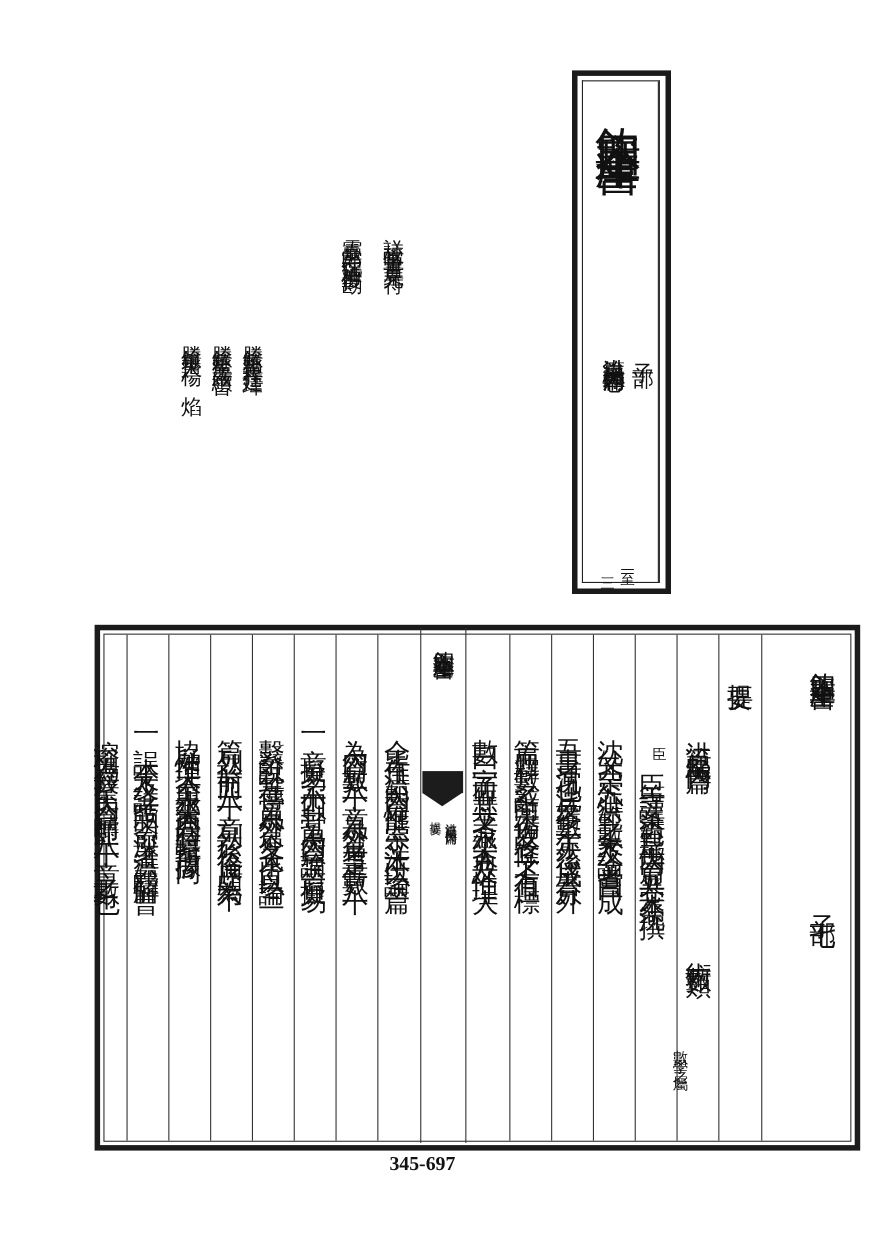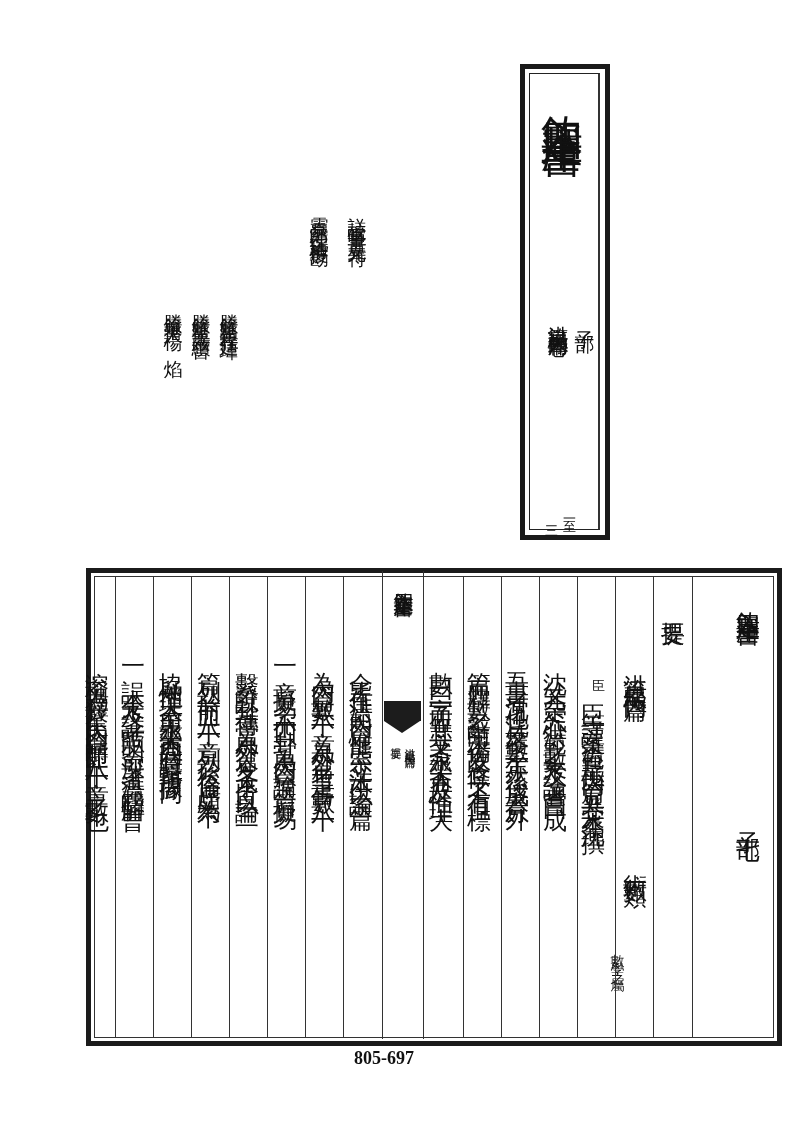--- a/index.html
+++ b/index.html
@@ -118,13 +118,13 @@
   <div class="col" style="left:138px;"></div>
   <div class="vt coltext" style="left:106px; top:80px;">篇列於前而八十一章列於後倫序頗為不</div>
   <div class="col" style="left:100px;"></div>
   <div class="vt coltext" style="left:68px; top:80px; letter-spacing:6.5px;">協疑性理大全與永樂大典同時纂輯所據同</div>
   <div class="col" style="left:62px;"></div>
   <div class="vt coltext" style="left:30px; top:80px;">一誤本未及詳考歟明俞深著洪範疇解曹</div>
   <div class="col" style="left:24px;"></div>
   <div class="vt coltext" style="left:-6px; top:80px;">溶稱為釋蔡氏內篇疇即八十一章之數也</div>
 </div>
 
-<div class="page-num">805-697</div>
+<div class="page-num">345-697</div>
 
 </body></html>

